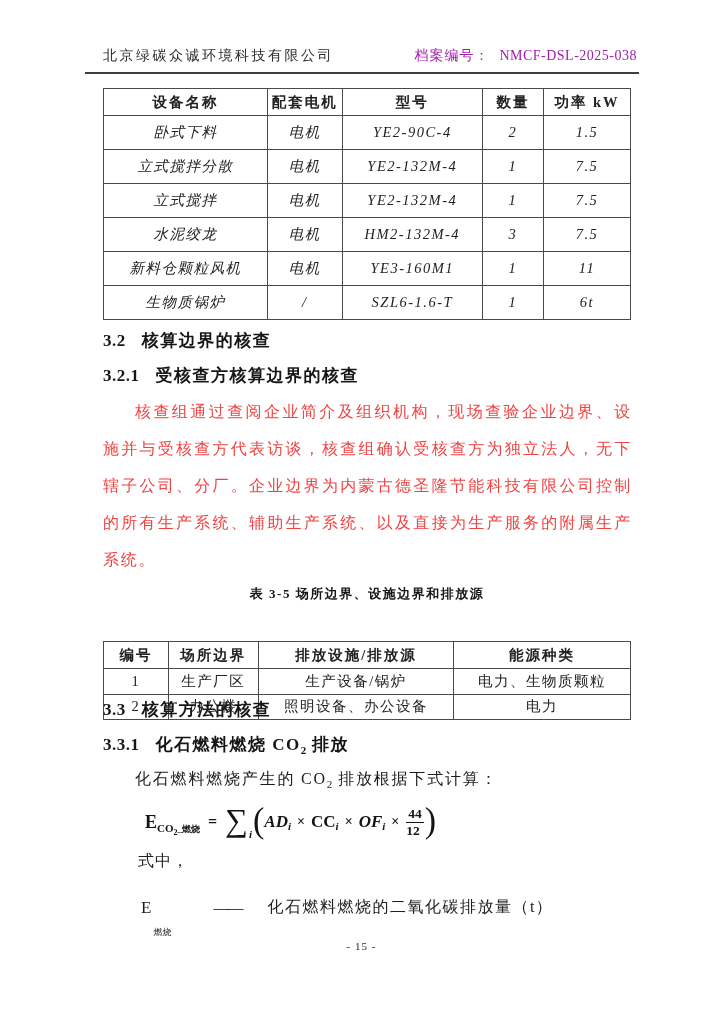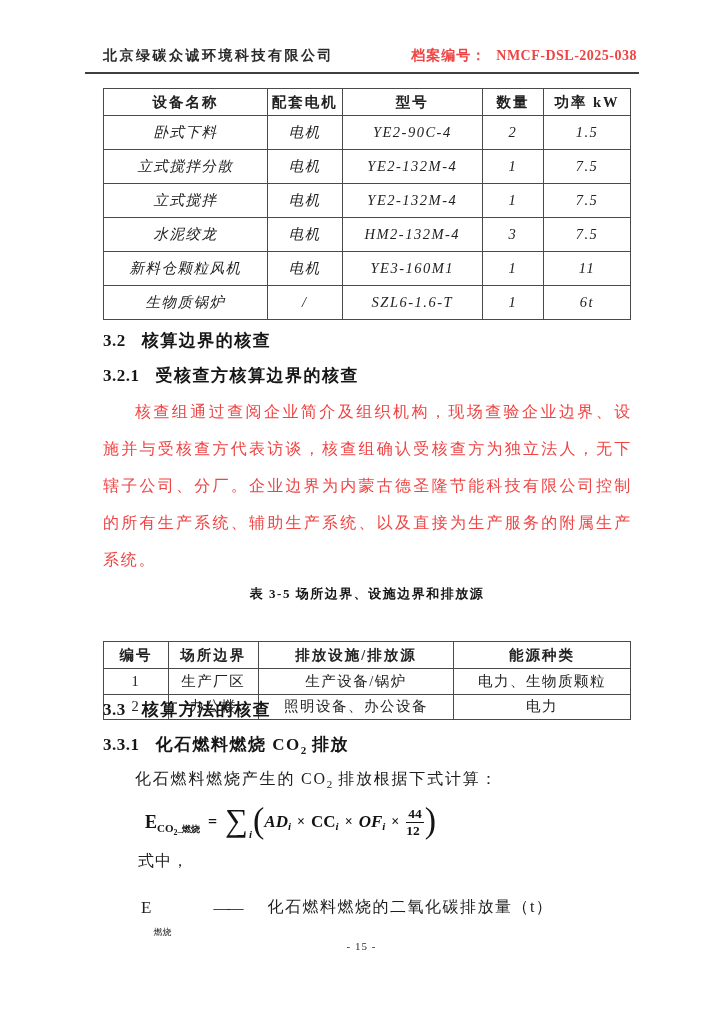--- a/index.html
+++ b/index.html
@@ -8,24 +8,23 @@
     position:relative; width:723px; height:1024px; background:#ffffff;
     font-family:"Liberation Serif","DejaVu Serif",serif; color:#1e1e1e;
     overflow:hidden;
   }
   
   .doc-header {
     position:absolute; left:85px; right:84px; top:44px; height:30px;
     border-bottom:2px solid #3f3f3f;
     display:flex; justify-content:space-between; align-items:flex-end;
     padding:0 2px 7px 18px;
-    font-weight:bold;
   }
   .company { font-size:14px; letter-spacing:2.5px; color:#2a2a2a; }
-  .file-no { font-size:14px; color:#ef4444; letter-spacing:1px; }
+  .file-no { font-size:14px; color:#a21caf; letter-spacing:1px; }
   .file-no-value { margin-left:10px; letter-spacing:0.5px; }
   
   table.tbl {
     border-collapse:collapse; table-layout:fixed; position:absolute;
     left:103px; width:528px; font-size:14.5px; color:#222;
   }
   .tbl th, .tbl td {
     border:1.4px solid #4a4a4a; text-align:center; vertical-align:middle;
     letter-spacing:1.5px; padding:0 2px; overflow:hidden;
   }

